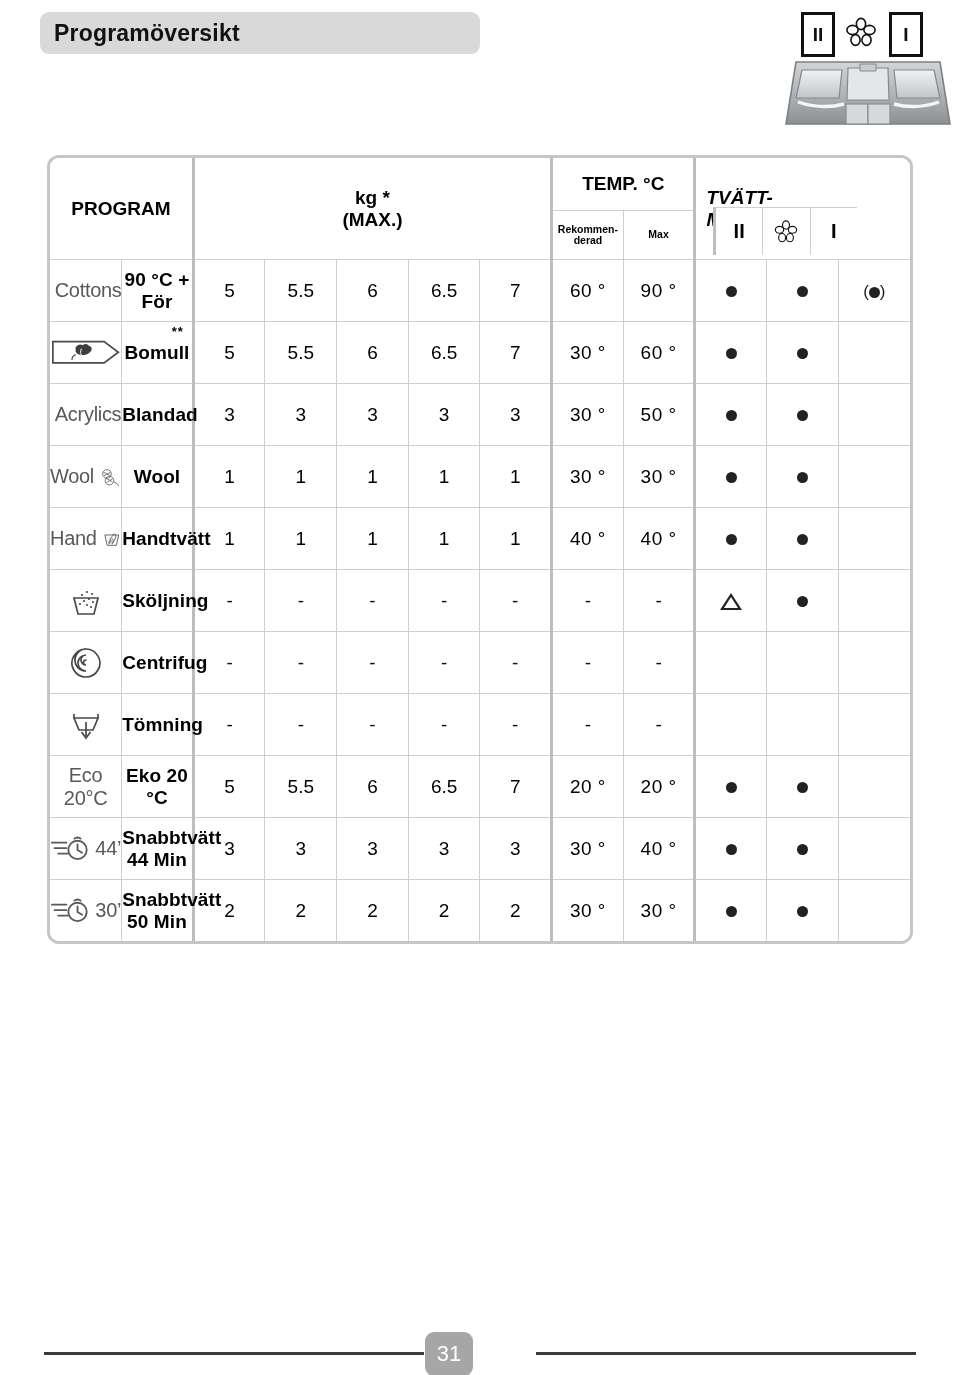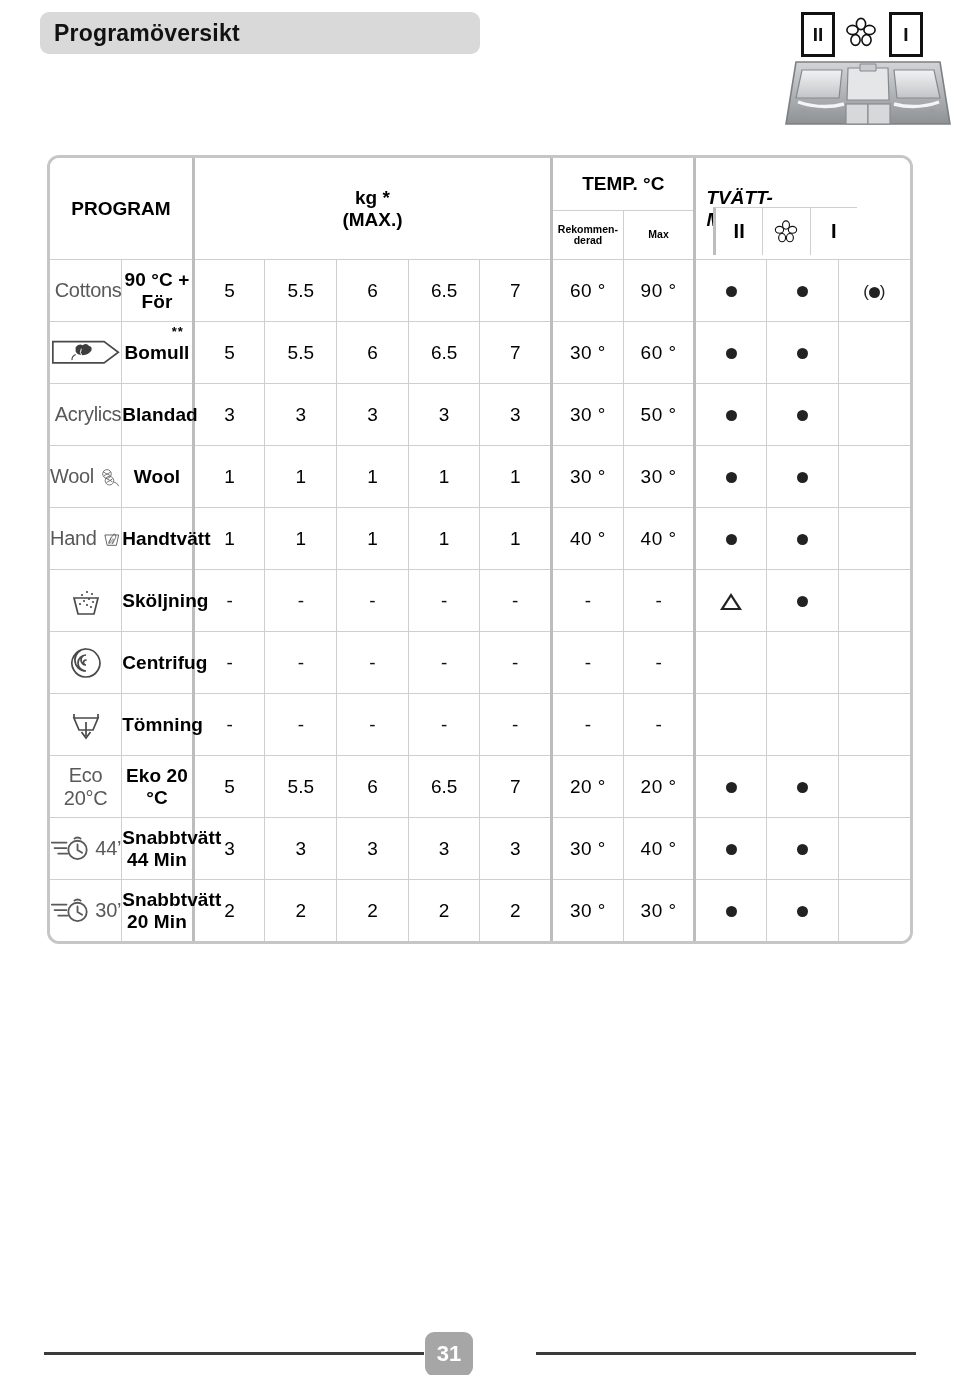--- a/index.html
+++ b/index.html
@@ -222,21 +222,21 @@
     position: absolute;
     left: 425px; top: 2px;
     width: 48px; height: 44px;
     background: #a6a6a6;
     border-radius: 9px;
     display: flex;
     align-items: center;
     justify-content: center;
     color: #fff;
     font-size: 22px;
-    font-weight: bold;
+    font-weight: normal;
   }
 </style>
 </head>
 <body>
 
 <div id="title-banner">
   <span id="title-text">Programöversikt</span>
 </div>
 
 <div id="drawer-illustration">
@@ -557,21 +557,21 @@
                 <g stroke="#595959" stroke-width="2" stroke-linecap="round">
                   <path d="M2 9 h16 M5 15 h13 M9 21 h10"></path>
                 </g>
                 <circle cx="30" cy="17" r="10" fill="none" stroke="#595959" stroke-width="2"></circle>
                 <path d="M26 5 q4-3 8 0" fill="none" stroke="#595959" stroke-width="2"></path>
                 <path d="M30 11 v6 l5 3" fill="none" stroke="#595959" stroke-width="2" stroke-linecap="round"></path>
               </svg>
               <span class="icon-word">30’</span>
             </div>
           </td>
-          <td class="prog-cell"><span>Snabbtvätt 20 Min</span></td>
+          <td class="prog-cell"><span>Snabbtvätt 50 Min</span></td>
           <td class="kg-cell thick-l">2</td>
           <td class="kg-cell">2</td>
           <td class="kg-cell">2</td>
           <td class="kg-cell">2</td>
           <td class="kg-cell">2</td>
           <td class="temp-cell thick-l"><span class="deg">30 °</span></td>
           <td class="temp-cell"><span class="deg">30 °</span></td>
           <td class="det-cell thick-l"><span class="dot"></span></td>
           <td class="det-cell"><span class="dot"></span></td>
           <td class="det-cell"></td>

